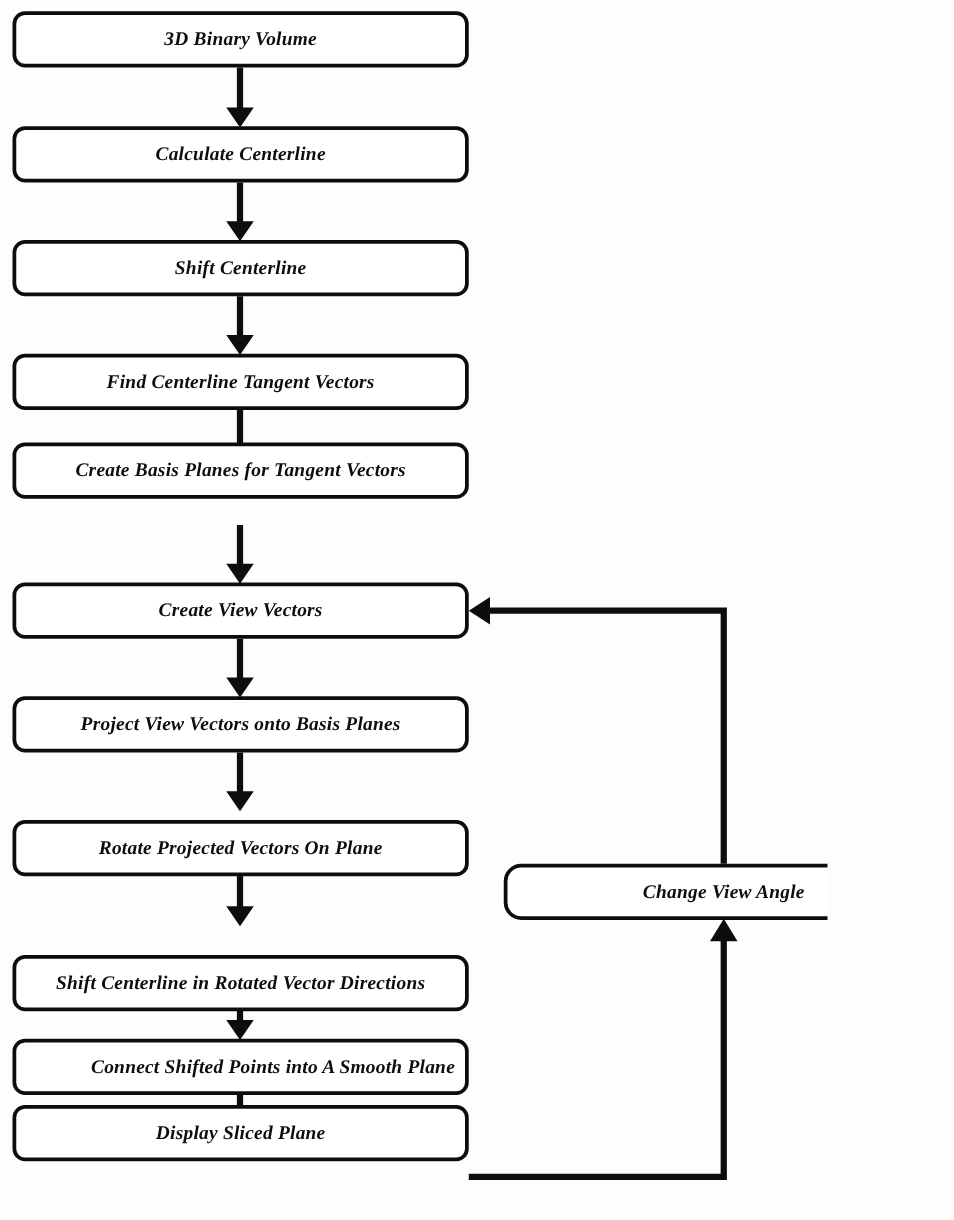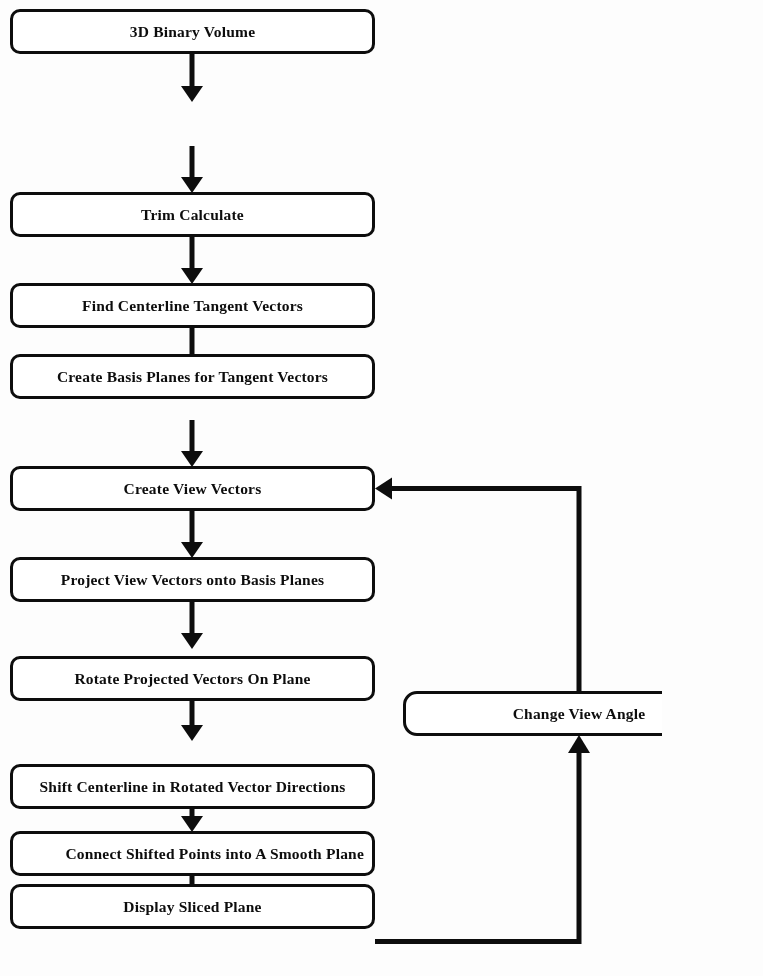--- a/index.html
+++ b/index.html
@@ -10,20 +10,21 @@
     width: 763px;
     height: 976px;
     background: #fdfdfd;
     font-family: "Liberation Serif", "DejaVu Serif", serif;
   }
   .stage {
     position: relative;
     width: 662px;
     height: 976px;
     overflow: hidden;
+    font-style: italic;
   }
   svg.edges {
     position: absolute;
     left: 0;
     top: 0;
     z-index: 1;
   }
   .node {
     position: absolute;
     box-sizing: border-box;
@@ -129,22 +130,25 @@
 
     <g>
       <path class="edge-line" d="M579 691 V488.5 H391"></path>
       <polygon class="edge-head" points="392,477.5 392,499.5 375,488.5"></polygon>
     </g>
   </svg>
 
   <div class="node node-left" id="n0">
     <span>3D Binary Volume</span>
   </div>
+  <div class="node node-left" id="n1">
+    <span>Calculate Centerline</span>
+  </div>
   <div class="node node-left" id="n2">
-    <span>Trim Calculate</span>
+    <span>Shift Centerline</span>
   </div>
   <div class="node node-left" id="n3">
     <span>Find Centerline Tangent Vectors</span>
   </div>
   <div class="node node-left" id="n4">
     <span>Create Basis Planes for Tangent Vectors</span>
   </div>
   <div class="node node-left" id="n5">
     <span>Create View Vectors</span>
   </div>

